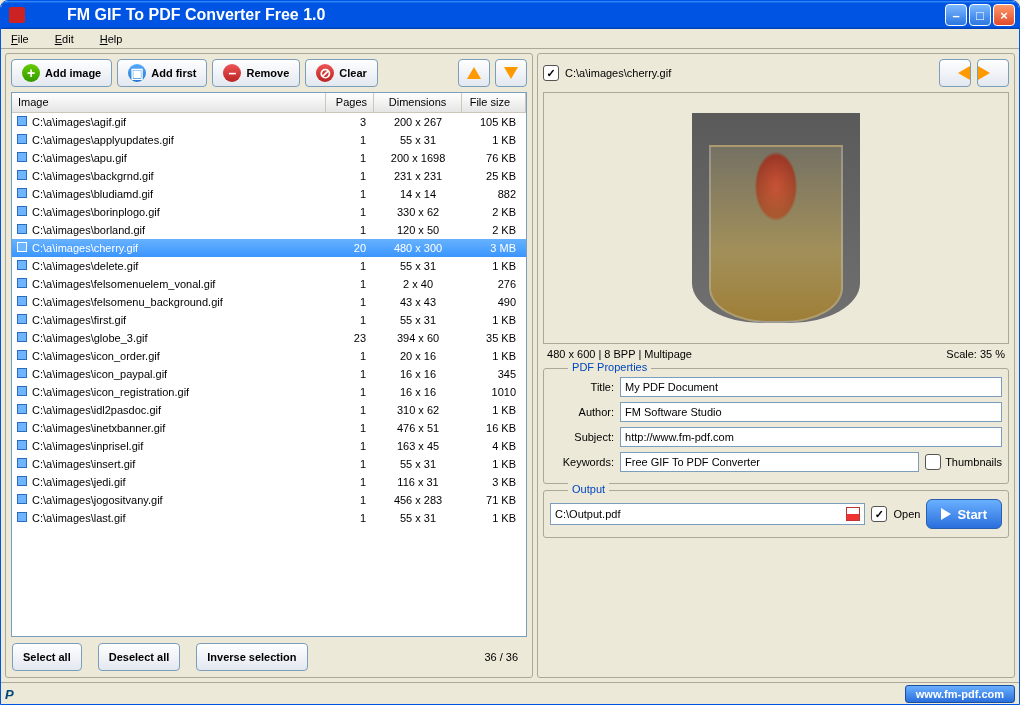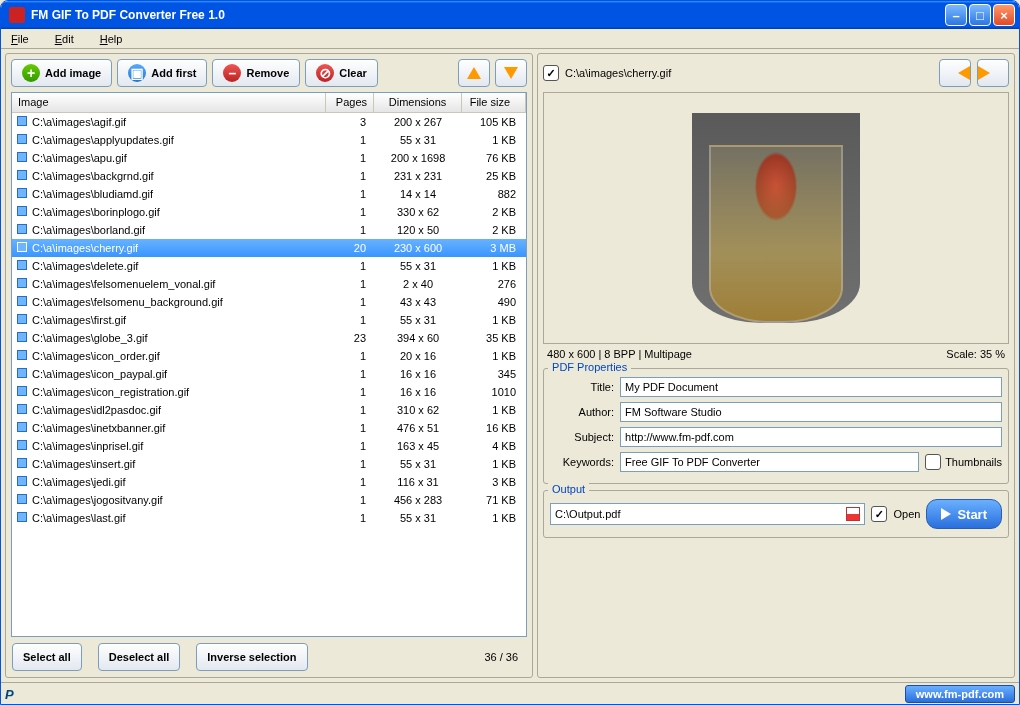--- a/index.html
+++ b/index.html
@@ -1,20 +1,20 @@
 <!DOCTYPE html>
 <html><head>
 <meta charset="utf-8">
 <style>
 * { box-sizing: border-box; margin: 0; padding: 0; }
 body { font-family: Tahoma, Arial, sans-serif; font-size: 11px; background: #ece9d8; overflow: hidden; }
 .window { width: 1020px; height: 705px; background: #ece9d8; border: 1px solid #0054e3; border-radius: 8px 8px 0 0; overflow: hidden; display: flex; flex-direction: column; }
 .titlebar { height: 28px; background: linear-gradient(to bottom, #3a95ff 0%, #0054e3 8%, #0054e3 92%, #003ba8 100%); display: flex; align-items: center; padding: 0 4px; color: #fff; }
 .titlebar .appicon { width: 16px; height: 16px; background: #c22; border-radius: 2px; margin: 0 4px; }
-.titlebar .title { font-weight: bold; font-size: 12px; flex: 1; padding-left: 2px; }
+.titlebar .title { font-weight: bold; font-size: 16px; flex: 1; padding-left: 2px; margin-left: 36px; }
 .titlebar .winbtns { display: flex; gap: 2px; }
 .winbtn { width: 22px; height: 22px; border-radius: 4px; border: 1px solid #fff; display: flex; align-items: center; justify-content: center; font-weight: bold; font-size: 13px; cursor: pointer; }
 .winbtn.min, .winbtn.max { background: linear-gradient(to bottom, #7db9ff, #2b76e0); }
 .winbtn.close { background: linear-gradient(to bottom, #ff9a6a, #e04a2b); }
 .menubar { height: 20px; background: #ece9d8; border-bottom: 1px solid #aca899; display: flex; align-items: center; padding: 0 4px; gap: 14px; }
 .menubar span { padding: 2px 6px; cursor: pointer; }
 .menubar span u { text-decoration: underline; }
 .content { flex: 1; display: flex; padding: 4px; gap: 4px; }
 .panel { background: #ece9d8; border: 1px solid #aca899; border-radius: 3px; display: flex; flex-direction: column; }
 .left { flex: 1.05; }
@@ -55,32 +55,32 @@
 .previewbar { padding: 5px; display: flex; align-items: center; gap: 6px; }
 .check { width: 16px; height: 16px; border: 1px solid #555; border-radius: 3px; background: #fff; display: inline-flex; align-items: center; justify-content: center; font-size: 11px; }
 .check.checked::after { content: "✓"; color: #000; font-weight: bold; }
 .pathlabel { flex: 1; }
 .preview { margin: 0 5px; border: 1px solid #aca899; background: #ece9d8; height: 252px; display: flex; align-items: center; justify-content: center; }
 .previewimg { width: 168px; height: 210px; background: radial-gradient(ellipse at 50% 35%, #c52020 0%, #8a1010 16%, rgba(0,0,0,0) 18%), linear-gradient(to bottom, #5a5a5a 0%, #707070 100%); border-radius: 0 0 70px 70px / 0 0 40px 40px; position: relative; overflow: hidden; }
 .glass { position: absolute; bottom: 0; left: 10%; width: 80%; height: 85%; border: 2px solid rgba(200,200,200,0.4); border-radius: 0 0 60px 60px / 0 0 35px 35px; background: linear-gradient(to bottom, rgba(210,190,120,0.2) 0%, rgba(200,170,80,0.6) 60%, rgba(170,130,40,0.8) 100%); }
 .infobar { margin: 2px 5px 6px 5px; padding: 2px 4px; display: flex; font-size: 11px; }
 .infobar .il { flex: 1; }
 .group { margin: 0 5px 6px 5px; border: 1px solid #aca899; border-radius: 3px; padding: 8px 6px 6px 6px; position: relative; }
-.group .legend { position: absolute; top: -8px; left: 4px; background: #ece9d8; padding: 0 4px; color: #0046c0; }
+.group .legend { position: absolute; top: -8px; left: 24px; background: #ece9d8; padding: 0 4px; color: #0046c0; }
 .frow { display: flex; align-items: center; margin-bottom: 5px; gap: 6px; }
 .frow label { width: 64px; text-align: right; }
 .frow input[type=text] { flex: 1; height: 20px; border: 1px solid #7b9ebd; padding: 0 4px; font-size: 11px; font-family: inherit; }
 .frow .kwinput { flex: 0 0 210px; }
 .thumbchk { display: flex; align-items: center; gap: 4px; margin-left: auto; }
 .outrow { display: flex; align-items: center; gap: 6px; }
 .outinput { flex: 1; height: 22px; border: 1px solid #7b9ebd; background: #fff; display: flex; align-items: center; padding: 0 4px; }
 .outinput .txt { flex: 1; }
 .pdficon { width: 14px; height: 14px; background: #fff; border: 1px solid #b33; position: relative; }
 .pdficon::after { content: ""; position: absolute; bottom: 0; left: 0; right: 0; height: 6px; background: #e33; }
-.startbtn { height: 30px; padding: 0 14px; border: 1px solid #2a5fb0; border-radius: 11px; background: linear-gradient(to bottom, #6ab0ff, #2a6fdc); color: #fff; font-weight: bold; font-size: 13px; display: flex; align-items: center; gap: 6px; cursor: pointer; }
+.startbtn { height: 30px; padding: 0 14px; border: 1px solid #2a5fb0; border-radius: 6px; background: linear-gradient(to bottom, #6ab0ff, #2a6fdc); color: #fff; font-weight: bold; font-size: 13px; display: flex; align-items: center; gap: 6px; cursor: pointer; }
 .startbtn .play { width: 0; height: 0; border-top: 6px solid transparent; border-bottom: 6px solid transparent; border-left: 10px solid #fff; }
 .statusbar { height: 22px; border-top: 1px solid #aca899; display: flex; align-items: center; padding: 0 4px; background: #ece9d8; }
 .paypal { width: 20px; height: 14px; font-style: italic; font-weight: bold; color: #00457c; font-size: 13px; }
 .sitelink { margin-left: auto; background: linear-gradient(to bottom, #6ab0ff, #2a6fdc); color: #fff; font-weight: bold; padding: 2px 10px; border-radius: 3px; border: 1px solid #1a4fa0; font-size: 11px; }
 ::-webkit-scrollbar { width: 16px; }
 ::-webkit-scrollbar-track { background: #f0f0f0; }
 ::-webkit-scrollbar-thumb { background: #c8c8c8; border: 1px solid #888; }
 </style>
 </head>
 <body>
@@ -184,21 +184,21 @@
               <span class="c0"><span class="fileicon"></span></span>
               <span class="c1">C:\a\images\borland.gif</span>
               <span class="c2">1</span>
               <span class="c3">120 x 50</span>
               <span class="c4">2 KB</span>
             </div>
             <div class="row sel">
               <span class="c0"><span class="fileicon"></span></span>
               <span class="c1">C:\a\images\cherry.gif</span>
               <span class="c2">20</span>
-              <span class="c3">230 x 600</span>
+              <span class="c3">480 x 300</span>
               <span class="c4">3 MB</span>
             </div>
             <div class="row">
               <span class="c0"><span class="fileicon"></span></span>
               <span class="c1">C:\a\images\delete.gif</span>
               <span class="c2">1</span>
               <span class="c3">55 x 31</span>
               <span class="c4">1 KB</span>
             </div>
             <div class="row">

